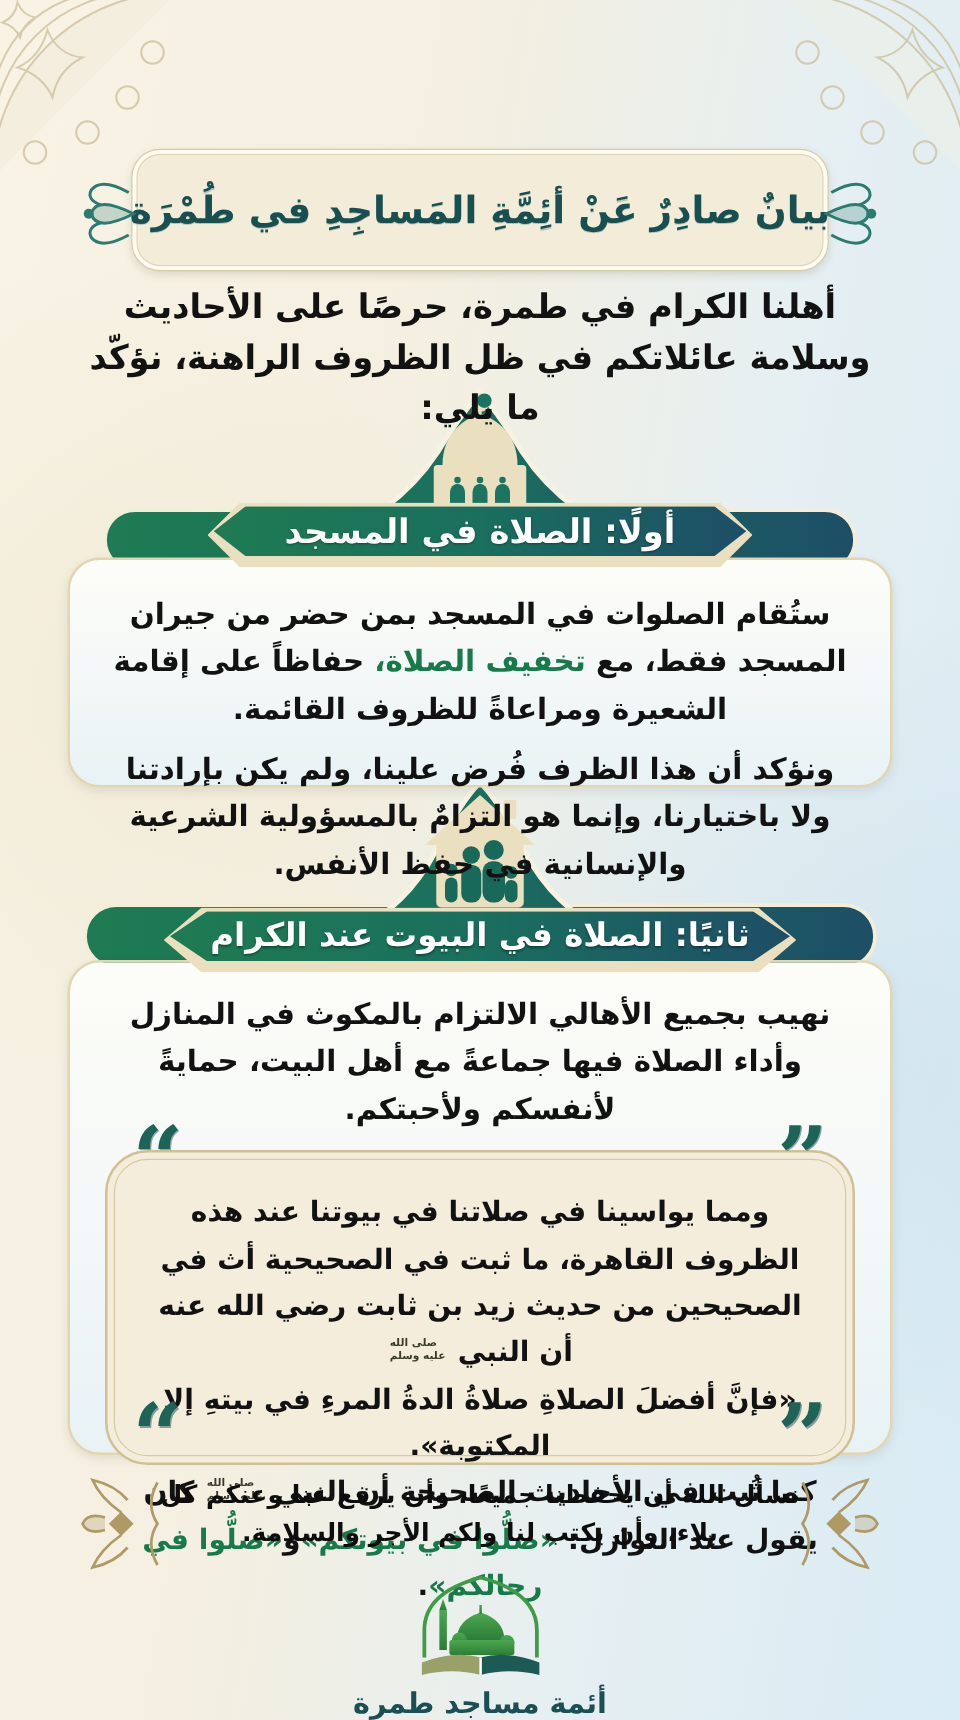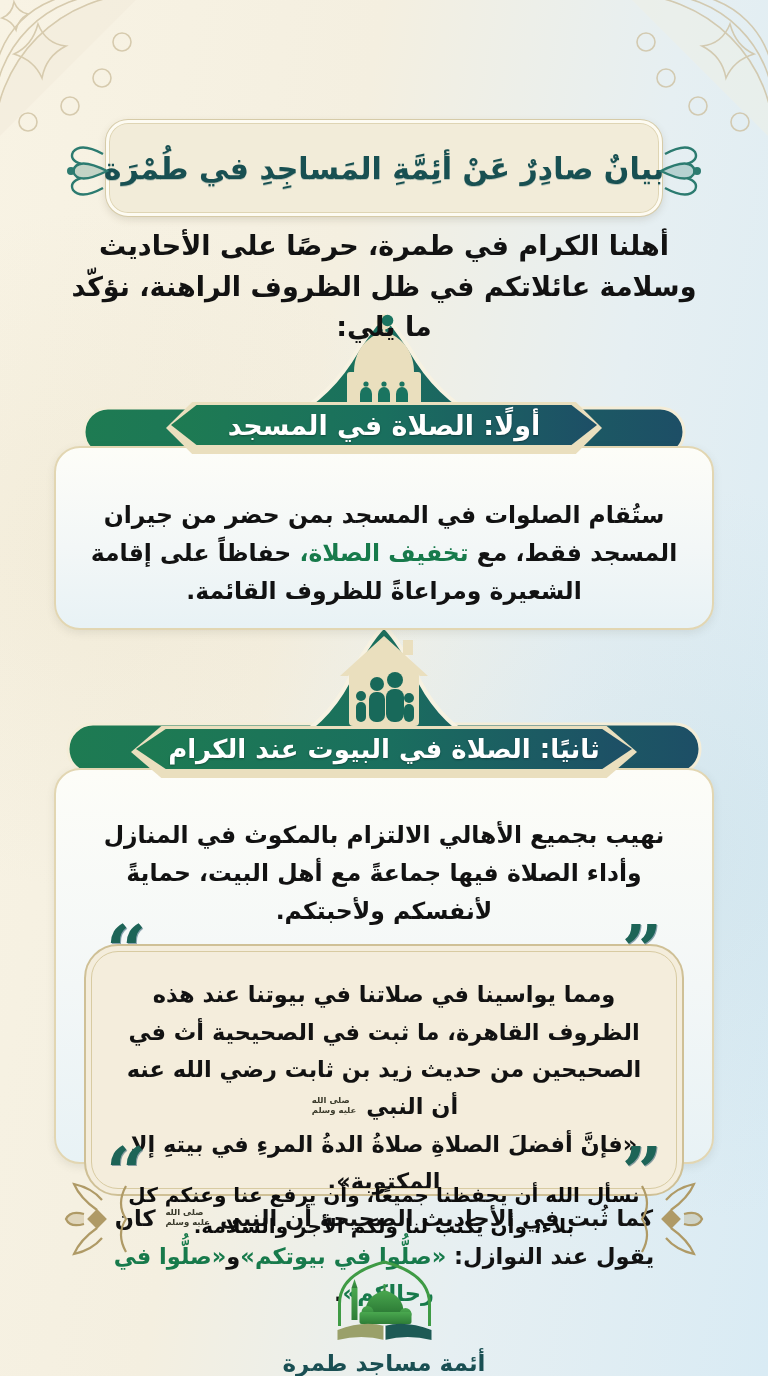--- a/index.html
+++ b/index.html
@@ -69,21 +69,21 @@
 
   .card{
     position:absolute;z-index:2;left:54px;width:660px;
     border:2px solid #e2d6b2;border-radius:26px;
     background:linear-gradient(180deg,#fdfdf8 0%,#f3f7f7 55%,#e8f2f5 100%);
     box-shadow:0 3px 8px rgba(90,90,70,.12);
     text-align:center;direction:rtl;
   }
   #card1{top:446px;height:184px;padding:24px 26px 0;}
   #card2{top:768px;height:396px;padding:22px 26px 0;}
-  .body-text{font-size:23.5px;font-weight:bold;color:var(--text-dark);line-height:1.62;margin-top:24px;}
+  .body-text{font-size:23.5px;font-weight:bold;color:var(--text-dark);line-height:1.62;}
   .body-text + .body-text{margin-top:10px;}
   .g{color:var(--green-text);}
 
   .quote-box{
     position:relative;width:600px;margin:14px auto 0;height:252px;
     background:#f4eddc;border:2px solid #cfc096;border-radius:34px;
     outline:1px solid #d8cba2;outline-offset:-8px;
     padding:30px 26px 0;text-align:center;direction:rtl;
   }
   .quote-box .qt{font-size:22.5px;font-weight:bold;line-height:1.66;color:var(--text-dark);}
@@ -198,20 +198,21 @@
   <div id="badge1" class="badge">
     <div class="b-outer">
         <div class="b-inner">
       <span class="badge-label">أولًا: الصلاة في المسجد</span>
     </div>
       </div>
   </div>
 
   <div id="card1" class="card">
     <p class="body-text"><span>ستُقام الصلوات في المسجد بمن حضر من جيران المسجد فقط، مع</span> <span class="g">تخفيف الصلاة،</span> <span>حفاظاً على إقامة الشعيرة ومراعاةً للظروف القائمة.</span></p>
+    <p class="body-text">ونؤكد أن هذا الظرف فُرض علينا، ولم يكن بإرادتنا ولا باختيارنا، وإنما هو التزامٌ بالمسؤولية الشرعية والإنسانية في حفظ الأنفس.</p>
   </div>
 
   <svg id="arch2" class="arch-svg" width="640" height="158" viewBox="0 0 640 158">
     <rect x="4" y="104" width="632" height="50" rx="25" fill="url(#hdrGrad)" stroke="#f4edd8" stroke-width="3"></rect>
     <path d="M112,150 C200,142 252,122 284,62 C296,38 308,18 320,6 C332,18 344,38 356,62 C388,122 440,142 528,150 Z" fill="url(#hdrGrad)" stroke="#f7f2e2" stroke-width="4"></path>
     <g transform="translate(320,62)">
       <rect x="19" y="-42" width="10" height="15" fill="#eadfbe"></rect>
       <path d="M-44,-6 L0,-46 L44,-6 L36,-6 L0,-38 L-36,-6 Z" fill="#eadfbe"></path>
       <rect x="-35" y="-10" width="70" height="54" rx="4" fill="#eadfbe"></rect>
       <path d="M-35,-9 L0,-40 L35,-9 Z" fill="#eadfbe"></path>

